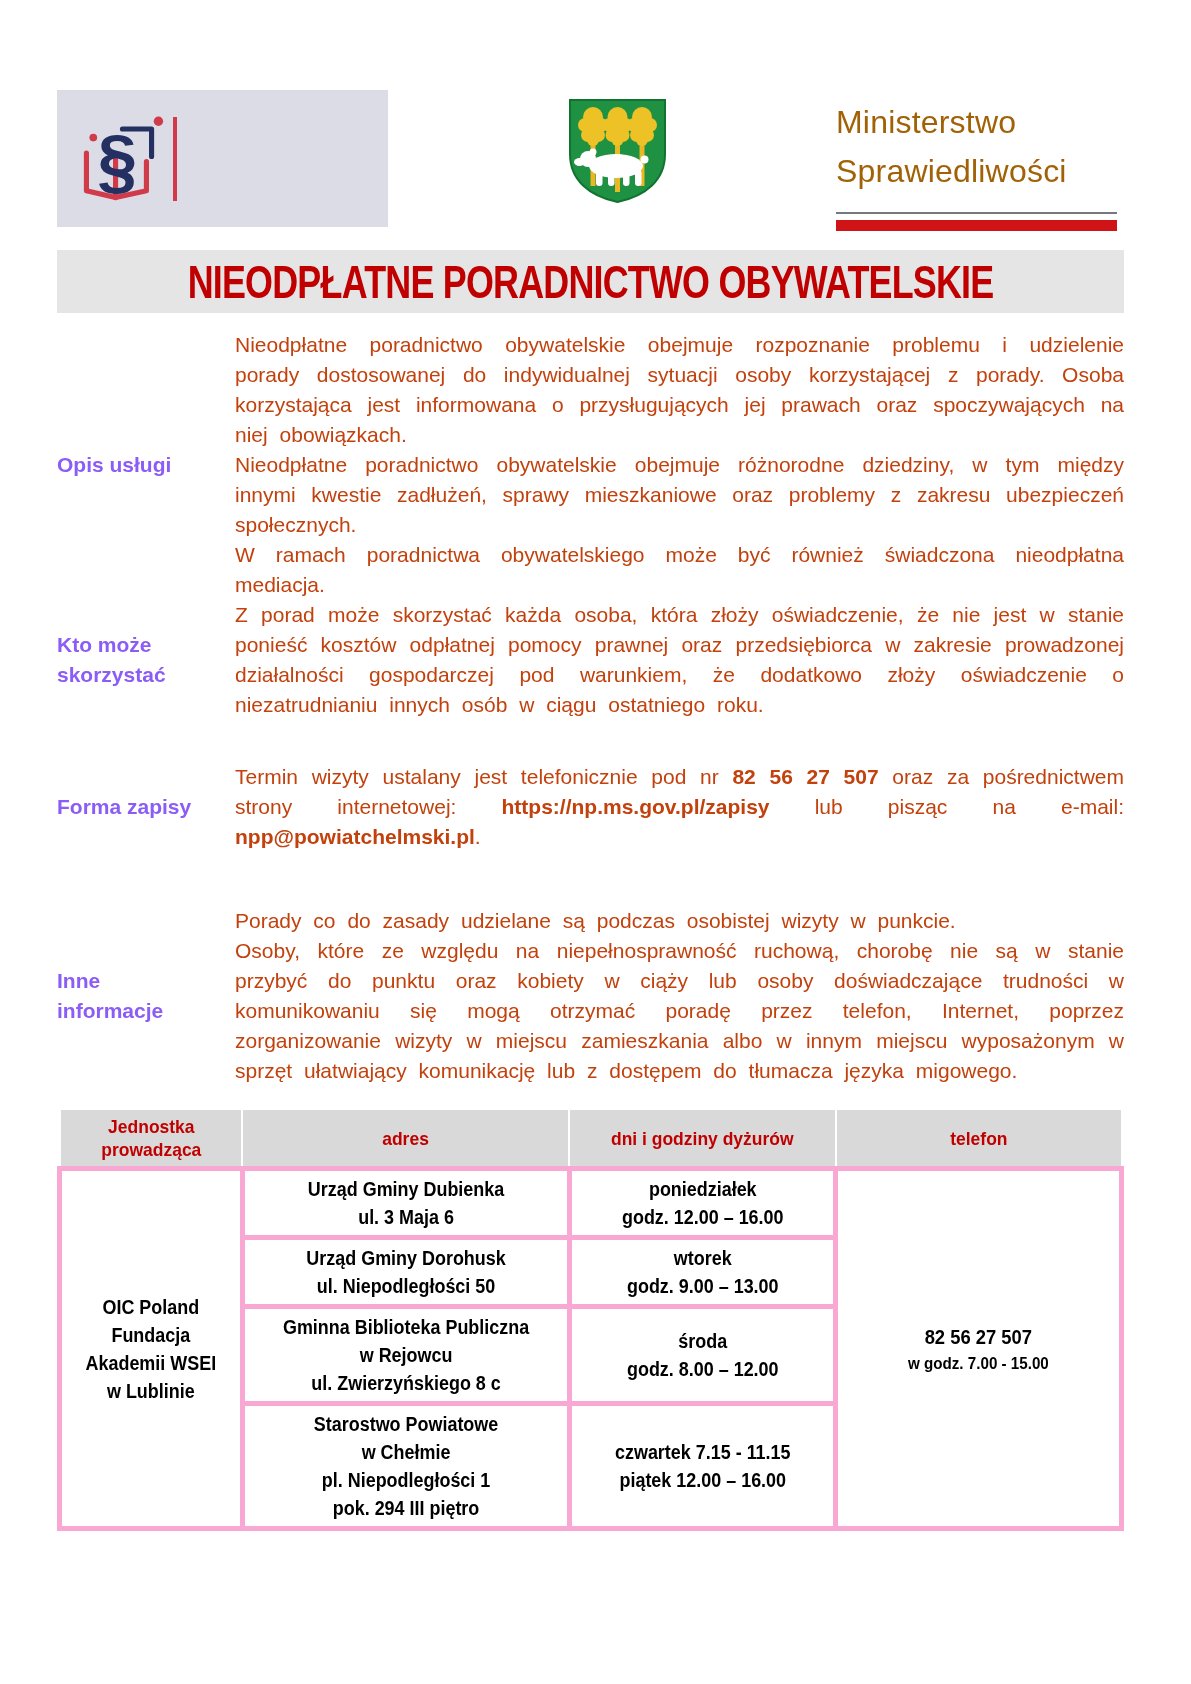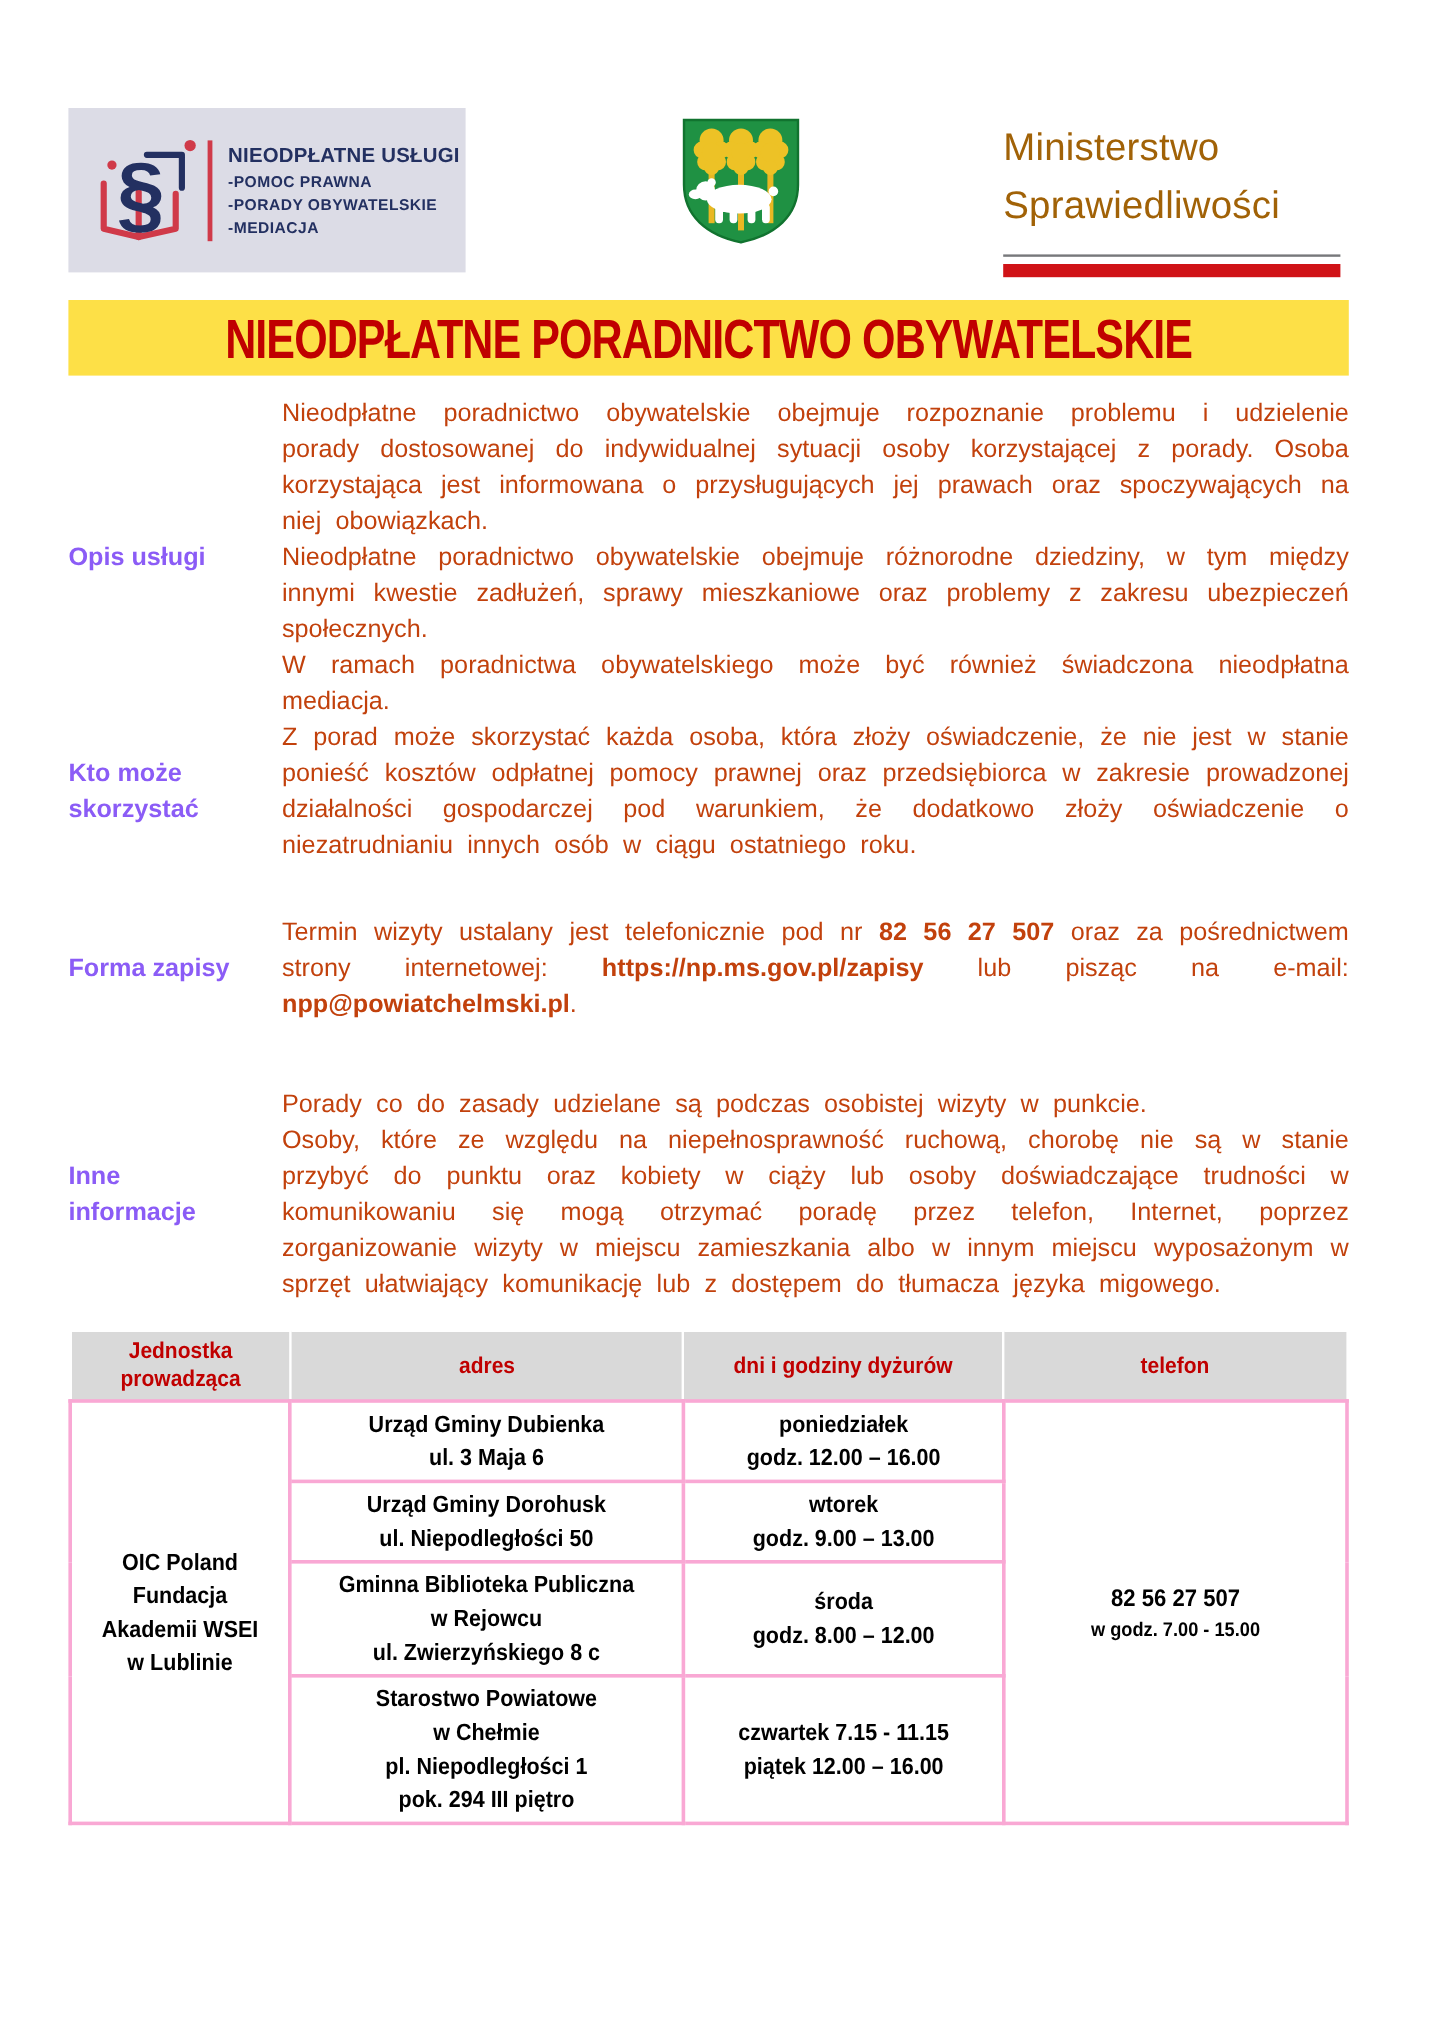--- a/index.html
+++ b/index.html
@@ -15,40 +15,40 @@
   .logo-line{font-size:13px;font-weight:bold;color:#233061;letter-spacing:.4px;margin-top:4px;}
 
   .coat{position:absolute;left:566px;top:95px;width:103px;height:112px;}
 
   .ministry{position:absolute;left:836px;top:98px;width:281px;}
   .ministry-line{font-size:32px;line-height:49px;color:#a16207;letter-spacing:.2px;}
   .min-gray{height:2px;background:#77787b;margin-top:16px;}
   .min-red{height:11px;background:#d01317;margin-top:6px;}
 
   
-  .banner{position:absolute;left:57px;top:250px;width:1067px;height:63px;background:#fde047;
+  .banner{position:absolute;left:57px;top:250px;width:1067px;height:63px;background:#e5e5e5;
           display:flex;align-items:center;justify-content:center;}
   .banner-text{font-size:46px;font-weight:bold;color:#c00000;white-space:nowrap;
                transform:scaleX(.78);letter-spacing:-1px;}
 
   
   .content{position:absolute;left:57px;top:330px;width:1067px;}
   .sec{display:grid;grid-template-columns:178px 1fr;}
   .sec-label{align-self:center;color:#8b5cf6;font-weight:bold;font-size:21px;line-height:30px;}
   .sec-text{font-size:21px;line-height:30px;text-align:justify;word-spacing:6px;color:#c2410c;}
   .sec-text p{margin:0;}
   .sec-c{margin-top:42px;}
   .sec-d{margin-top:54px;}
   .sec-text b{font-weight:bold;}
 
   
   table.sched{margin-top:22px;width:100%;border-collapse:collapse;table-layout:fixed;}
   table.sched th{background:#d9d9d9;color:#c00000;border:2px solid #ffffff;
                  font-size:19px;line-height:23px;padding:5px 4px;font-weight:bold;}
-  table.sched td{border:3px solid #f9a8d4;text-align:center;vertical-align:middle;
+  table.sched td{border:5px solid #f9a8d4;text-align:center;vertical-align:middle;
                  font-weight:bold;padding:4px 4px;background:#fff;}
   .cnd{transform:scaleX(.92);transform-origin:center;}
   .cell-line{font-size:19.5px;line-height:28px;}
   .phone-number{font-size:20px;line-height:28px;}
   .phone-hours{font-size:16.5px;line-height:24px;}
 </style>
 </head>
 <body>
 
 <div class="page">
@@ -58,26 +58,20 @@
     <div class="logo-box">
       <svg class="logo-mark" viewBox="0 0 112 118">
         <path d="M18,52 V96 L52,104 V60" fill="none" stroke="#d03a49" stroke-width="6" stroke-linejoin="round" stroke-linecap="round"></path>
         <path d="M52,104 L88,96 V62" fill="none" stroke="#d03a49" stroke-width="6" stroke-linejoin="round" stroke-linecap="round"></path>
         <path d="M60,24 H94 V56" fill="none" stroke="#233061" stroke-width="6" stroke-linejoin="round" stroke-linecap="round"></path>
         <circle cx="102" cy="15" r="5.5" fill="#d03a49"></circle>
         <circle cx="26" cy="34" r="4.5" fill="#d03a49"></circle>
         <text x="54" y="90" text-anchor="middle" font-size="84" font-weight="bold" fill="#233061" font-family="Liberation Sans, sans-serif">§</text>
       </svg>
       <div class="logo-divider"></div>
-      <div>
-        <div class="logo-title">NIEODPŁATNE USŁUGI</div>
-        <div class="logo-line">-POMOC PRAWNA</div>
-        <div class="logo-line">-PORADY OBYWATELSKIE</div>
-        <div class="logo-line">-MEDIACJA</div>
-      </div>
     </div>
 
     <svg class="coat" viewBox="0 0 103 110">
       <path d="M4,4 H99 V58 C99,84 80,100 51.5,106 C23,100 4,84 4,58 Z" fill="#1f9143" stroke="#11732f" stroke-width="2"></path>
       <g>
         <g fill="#edc226">
           <rect x="24.5" y="34" width="5" height="56" fill="#e9b823"></rect>
           <circle cx="27" cy="21" r="10"></circle>
             <circle cx="19" cy="29" r="7"></circle>
             <circle cx="35" cy="29" r="7"></circle>

